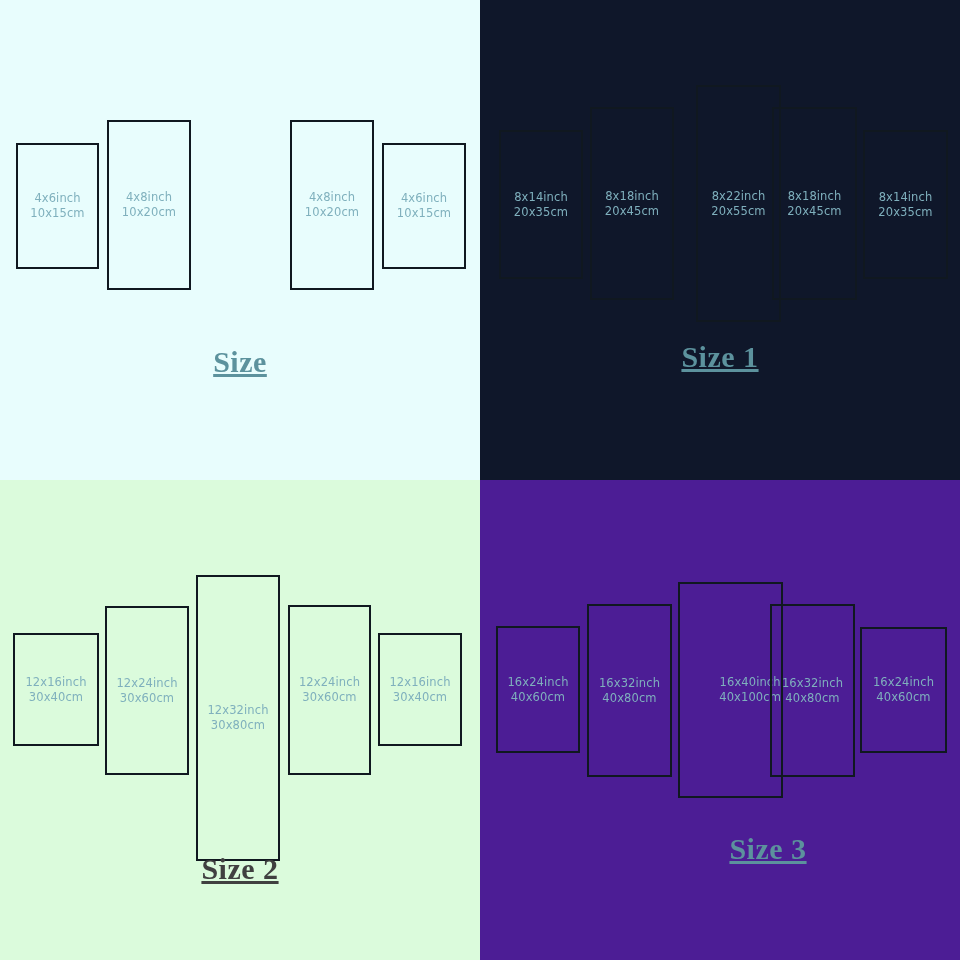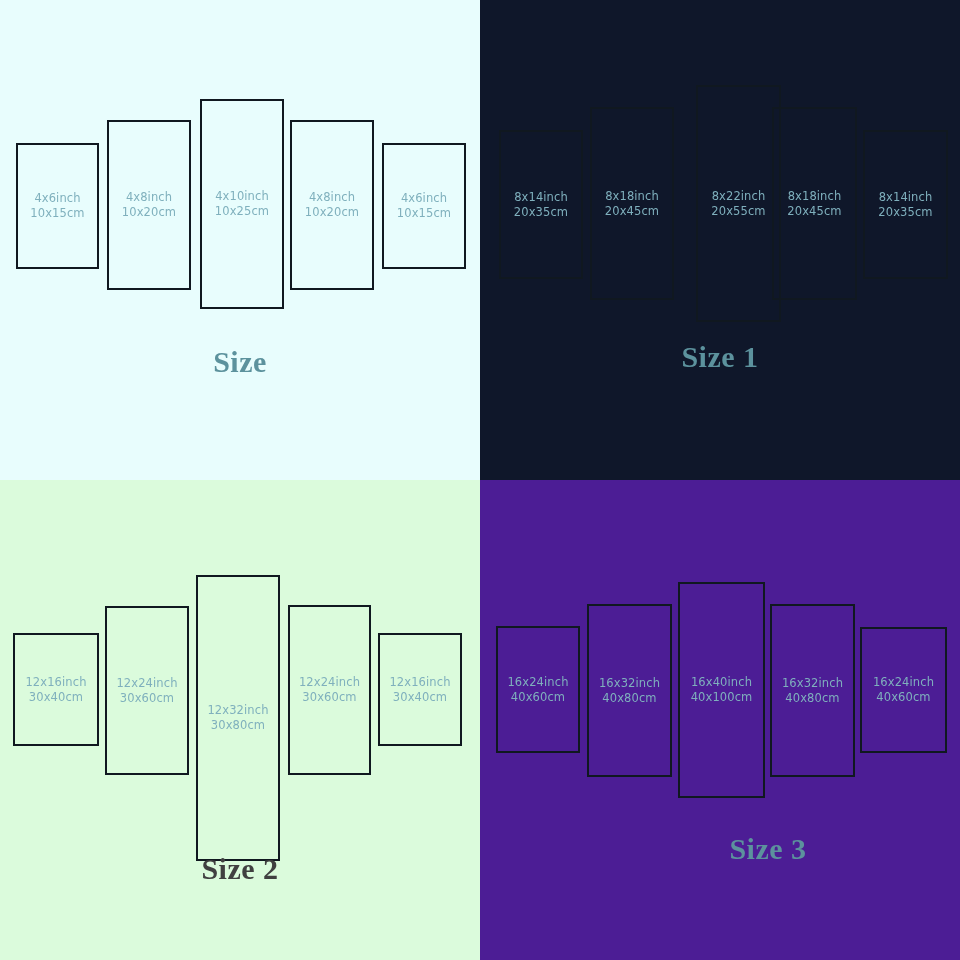--- a/index.html
+++ b/index.html
@@ -60,20 +60,21 @@
     position: absolute;
     left: 0;
     width: 480px;
     text-align: center;
     font-family: "Liberation Serif", "DejaVu Serif", serif;
     font-weight: bold;
     font-size: 30px;
     color: #5c929d;
     letter-spacing: 0.5px;
     user-select: none;
+    text-decoration: underline;
   }
 </style>
 </head>
 <body>
 
 <div class="chart-grid">
 
   <div class="quadrant" style="background: rgb(232, 253, 253);">
     <div class="panel-stage">
       <div class="panel" style="left: 16px; top: 143px; width: 83px; height: 126px; border-color: rgb(16, 24, 32);">
@@ -81,26 +82,20 @@
           <span class="lbl-line">4x6inch</span>
           <span class="lbl-line">10x15cm</span>
         </span>
       </div>
       <div class="panel" style="left: 107px; top: 120px; width: 84px; height: 170px; border-color: rgb(16, 24, 32);">
         <span class="panel-label" style="color: rgb(127, 176, 189);">
           <span class="lbl-line">4x8inch</span>
           <span class="lbl-line">10x20cm</span>
         </span>
       </div>
-      <div class="panel" style="left: 200px; top: 99px; width: 84px; height: 210px; border-color: rgb(16, 24, 32);">
-        <span class="panel-label" style="color: rgb(127, 176, 189);">
-          <span class="lbl-line">4x10inch</span>
-          <span class="lbl-line">10x25cm</span>
-        </span>
-      </div>
       <div class="panel" style="left: 290px; top: 120px; width: 84px; height: 170px; border-color: rgb(16, 24, 32);">
         <span class="panel-label" style="color: rgb(127, 176, 189);">
           <span class="lbl-line">4x8inch</span>
           <span class="lbl-line">10x20cm</span>
         </span>
       </div>
       <div class="panel" style="left: 382px; top: 143px; width: 84px; height: 126px; border-color: rgb(16, 24, 32);">
         <span class="panel-label" style="color: rgb(127, 176, 189);">
           <span class="lbl-line">4x6inch</span>
           <span class="lbl-line">10x15cm</span>
@@ -189,21 +184,21 @@
           <span class="lbl-line">16x24inch</span>
           <span class="lbl-line">40x60cm</span>
         </span>
       </div>
       <div class="panel" style="left: 107px; top: 124px; width: 85px; height: 173px; border-color: rgb(16, 24, 32);">
         <span class="panel-label" style="color: rgb(127, 176, 189);">
           <span class="lbl-line">16x32inch</span>
           <span class="lbl-line">40x80cm</span>
         </span>
       </div>
-      <div class="panel" style="left: 198px; top: 102px; width: 87px; height: 216px; border-color: rgb(16, 24, 32);">
+      <div class="panel" style="left: 198px; top: 102px; width: 105px; height: 216px; border-color: rgb(16, 24, 32); justify-content: flex-end;">
         <span class="panel-label" style="color: rgb(127, 176, 189);">
           <span class="lbl-line">16x40inch</span>
           <span class="lbl-line">40x100cm</span>
         </span>
       </div>
       <div class="panel" style="left: 290px; top: 124px; width: 85px; height: 173px; border-color: rgb(16, 24, 32);">
         <span class="panel-label" style="color: rgb(127, 176, 189);">
           <span class="lbl-line">16x32inch</span>
           <span class="lbl-line">40x80cm</span>
         </span>

